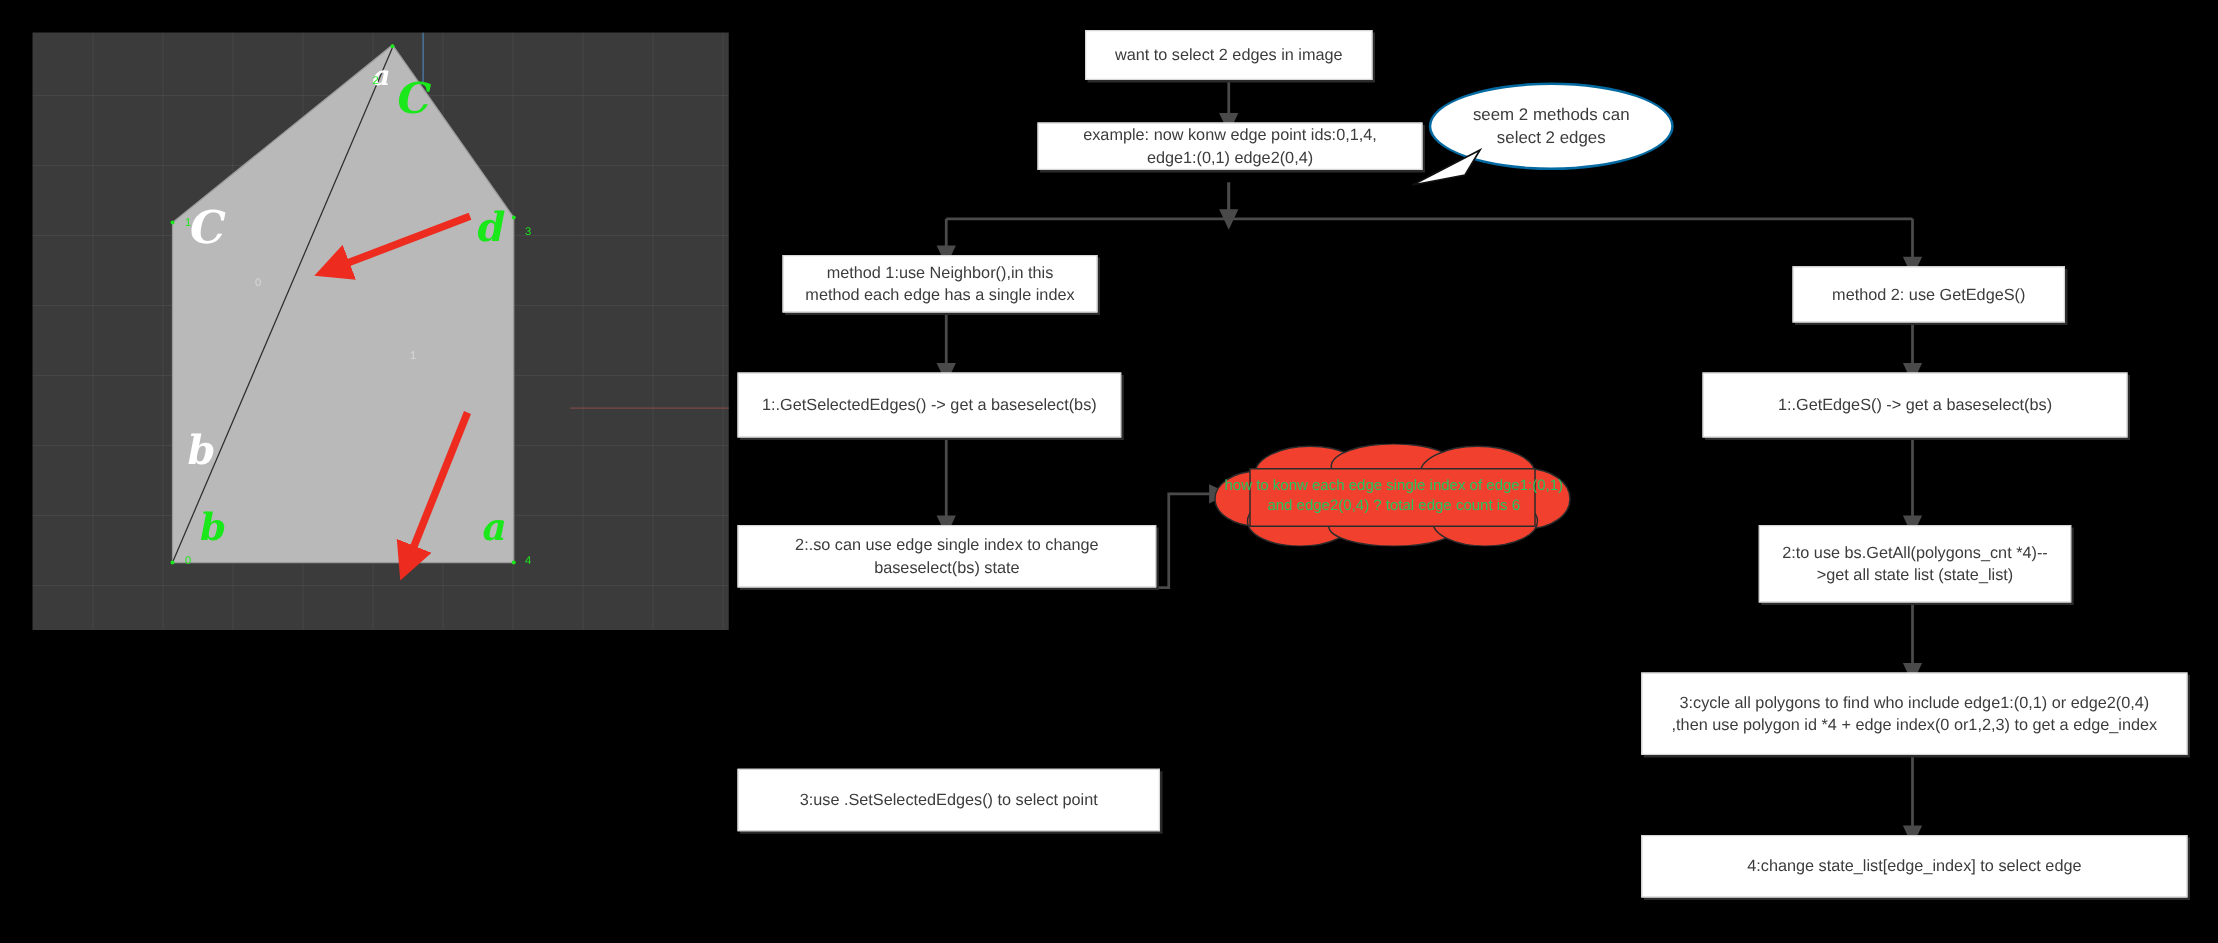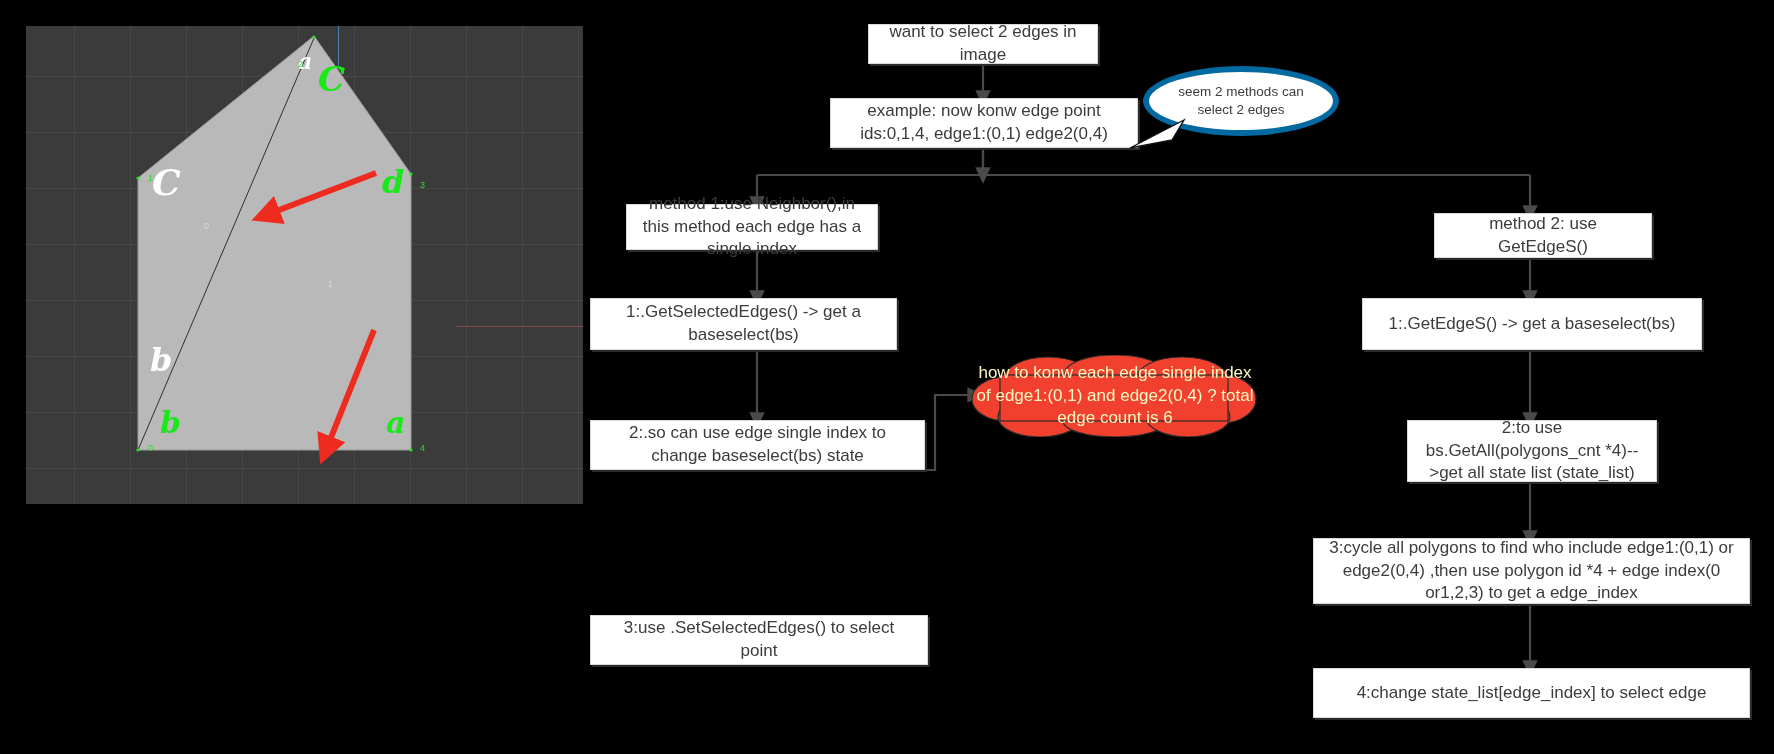--- a/index.html
+++ b/index.html
@@ -72,33 +72,33 @@
     pointer-events: none;
   }
 
   
   .node {
     position: absolute;
     background: #ffffff;
     border: 1px solid #d8d8d8;
     box-shadow: 2px 2px 0 0 #2b2b2b;
     color: #3c3c3c;
-    font-size: 17px;
+    font-size: 13px;
     line-height: 1.35;
     display: flex;
     align-items: center;
     justify-content: center;
     text-align: center;
     box-sizing: border-box;
     padding: 5px 14px;
   }
   .bubble {
     position: absolute;
     background: #ffffff;
-    border: 6px solid #0369a1;
+    border: 2px solid #0369a1;
     border-radius: 50%;
     color: #3c3c3c;
     font-size: 13.5px;
     line-height: 1.35;
     display: flex;
     align-items: center;
     justify-content: center;
     text-align: center;
     box-sizing: border-box;
     padding: 10px 24px;
@@ -111,22 +111,22 @@
     position: absolute;
     pointer-events: none;
   }
   .cloud-text {
     position: absolute;
     inset: 0;
     display: flex;
     align-items: center;
     justify-content: center;
     text-align: center;
-    color: #fef9c3;
-    font-size: 17px;
+    color: #22c55e;
+    font-size: 12px;
     line-height: 1.35;
     z-index: 2;
   }
   #connectors {
     position: absolute;
     left: 0; top: 0;
     width: 1774px; height: 754px;
     pointer-events: none;
   }
 </style>
@@ -204,21 +204,21 @@
 
     <path d="M1530,258 L1530,298"></path>
     <path d="M1530,350 L1530,420"></path>
     <path d="M1530,470 L1530,538"></path>
     <path d="M1530,604 L1530,668"></path>
   </g>
 </svg>
 
 <div class="node" style="left:868px;top:24px;width:230px;height:40px;">want to select 2 edges in image</div>
 
-<div class="node" style="left:830px;top:98px;width:308px;height:50px;">example: now konw edge point ids:0,1,4, edge1:(0,1) edge2(0,4)</div>
+<div class="node" style="left:830px;top:98px;width:308px;height:38px;">example: now konw edge point ids:0,1,4, edge1:(0,1) edge2(0,4)</div>
 
 <div class="bubble" style="left:1143px;top:66px;width:196px;height:70px;">seem 2 methods can select 2 edges</div>
 <svg class="bubble-tail" style="left:1128px;top:118px;width:60px;height:34px;" viewBox="0 0 60 34">
   <path d="M56,2 L2,30 L44,22 Z" fill="#ffffff" stroke="#111" stroke-width="1.4"></path>
 </svg>
 
 <div class="node" style="left:626px;top:204px;width:252px;height:46px;">method 1:use Neighbor(),in this method each edge has a single index</div>
 
 <div class="node" style="left:590px;top:298px;width:307px;height:52px;">1:.GetSelectedEdges() -&gt; get a baseselect(bs)</div>
 

